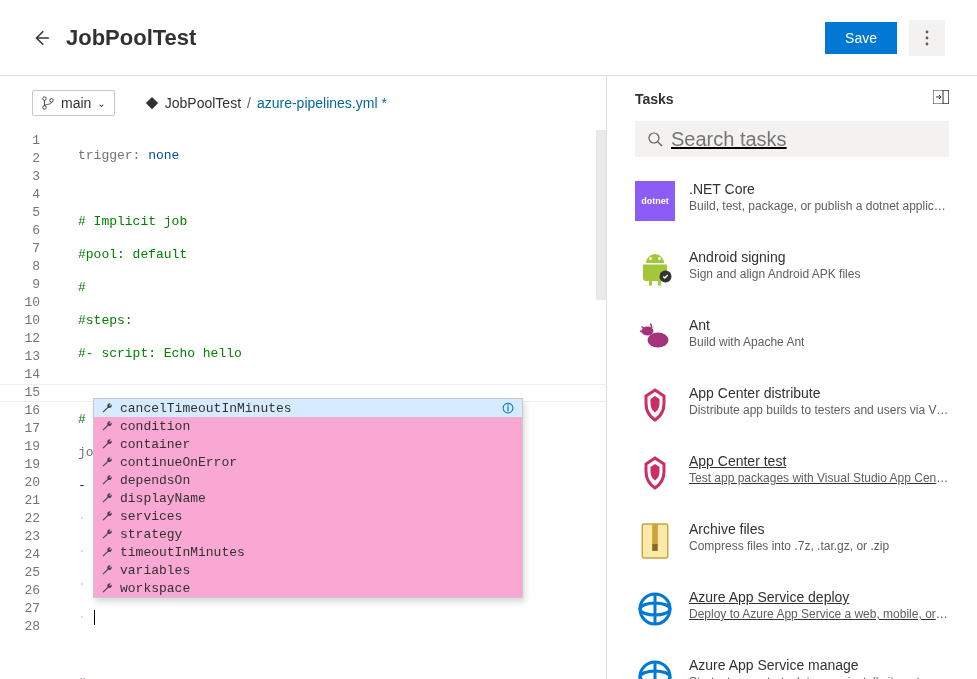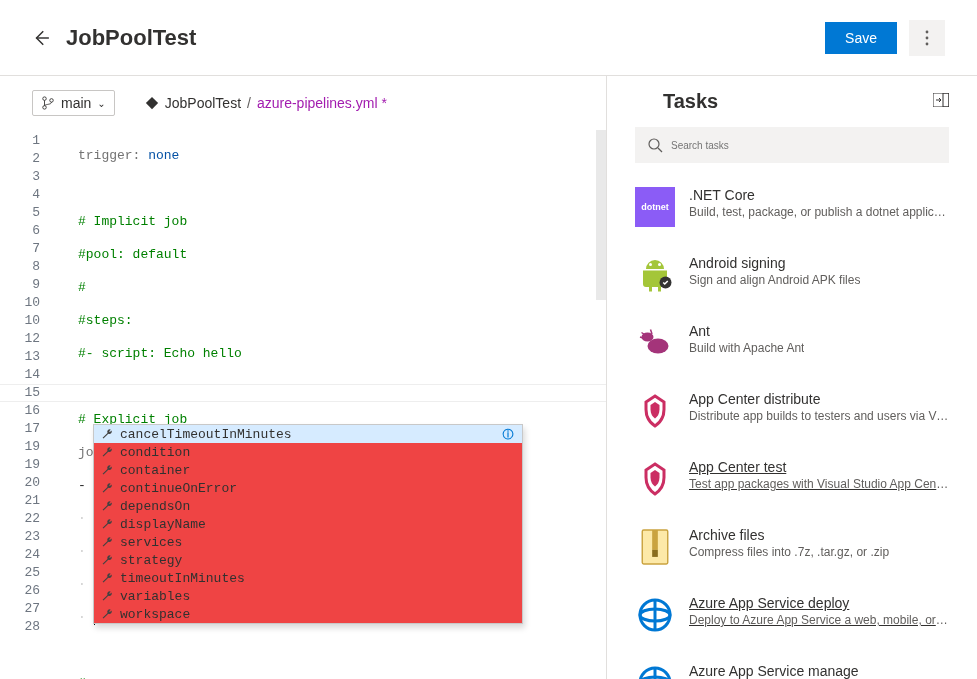--- a/index.html
+++ b/index.html
@@ -35,21 +35,21 @@
     display: flex; align-items: center; padding: 14px 32px 14px 32px; gap: 10px;
   }
   .branch-pill {
     display: flex; align-items: center; gap: 6px;
     border: 1px solid #c8c6c4; padding: 4px 8px 4px 8px; border-radius: 2px;
     cursor: pointer;
   }
   .chev { font-size: 10px; }
   .crumb-sep { margin-left:20px; display:flex; align-items:center; gap:6px;}
   .crumb-project { color: #323130; }
-  .crumb-file { color: #a21caf; }
+  .crumb-file { color: #0369a1; }
   .crumb-slash { color: #605e5c; }
   .editor-wrap { flex:1; display:flex; position:relative; overflow:hidden; }
   .gutter {
     width: 62px; text-align: right; color:#6e7681; font-family: Consolas, "Courier New", monospace;
     font-size: 13px; padding-top: 2px; user-select:none;
   }
   .gutter div { height: 18px; line-height:18px; padding-right: 22px; }
   .code {
     flex:1; font-family: Consolas, "Courier New", monospace;
     font-size: 13px; white-space: pre; color:#333; padding-top:2px; padding-left:16px;
@@ -57,38 +57,38 @@
   }
   .code div { height:18px; line-height:18px; position:relative; }
   .k-key { color:#737373; }
   .k-str { color:#a31515; }
   .k-com { color:#008000; }
   .k-none { color:#0451a5; }
   .k-dash { color:#222; }
   .guide { color:#d0d0d0; }
   .cursor { display:inline-block; width:1px; height:15px; background:#000; vertical-align:middle; }
   .autocomplete {
-    position:absolute; left: 93px; top: 294px; width: 430px;
-    background:#ef4444; border:1px solid #c8c8c8;
+    position:absolute; left: 93px; top: 268px; width: 430px;
+    background:#f9a8d4; border:1px solid #c8c8c8;
     font-family: Consolas, "Courier New", monospace; font-size:13px;
     box-shadow: 2px 4px 6px rgba(0,0,0,0.15);
     z-index:5;
     text-align:center;
   }
   .ac-row { display:flex; align-items:center; height:18px; padding:0 6px; gap:6px; cursor:pointer;}
   .ac-row.selected { background:#d6ebff; }
   .ac-icon { width:14px; height:14px; display:flex;align-items:center;justify-content:center; }
   .ac-info { margin-left:auto; color:#0078d4; font-weight:bold; width:16px;height:16px; border-radius:50%; display:flex;align-items:center;justify-content:center; font-family:"Segoe UI"; font-size:11px;}
   .tasks-pane { flex:1; display:flex; flex-direction:column; padding-top:14px; }
   .tasks-head { display:flex; align-items:center; padding: 0 28px 14px 28px; }
-  .tasks-title { font-weight:600; font-size:20px; flex:1;margin-left:28px; }
+  .tasks-title { font-weight:600; font-size:14px; flex:1; }
   .collapse-icon { cursor:pointer; }
   .search-wrap { padding: 0 28px 0 28px; }
   .search { display:flex; align-items:center; background:#f3f2f1; height:36px; padding:0 12px; gap:8px; }
-  .search input { border:none; background:transparent; flex:1; font-size:10px; outline:none; }
+  .search input { border:none; background:transparent; flex:1; font-size:20px; outline:none;text-decoration:underline; }
   .task-list { overflow-y:auto; padding: 10px 28px 0 28px; }
   .task-item { display:flex; gap:14px; padding: 14px 0; cursor:pointer; }
   .task-icon { width:40px; height:40px; flex-shrink:0; border-radius:2px; display:flex;align-items:center;justify-content:center; }
   .task-name { font-size:14px; color:#323130; margin-bottom:2px; }
   .task-desc { font-size:12px; color:#605e5c; overflow:hidden; text-overflow:ellipsis; white-space:nowrap; max-width:260px;}
   .scrollshade { position:absolute; right:0; top:0; width:10px; height:170px; background:#c8c8c8; opacity:.4;}
   .cur-line-hl { position:absolute; left:0; right:0; height:18px; border-top:1px solid #eee; border-bottom:1px solid #eee; }
 </style>
 </head>
 <body>

